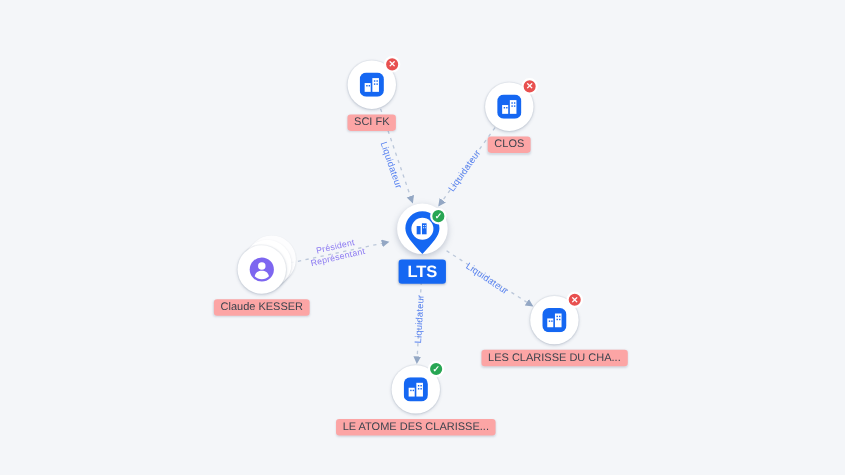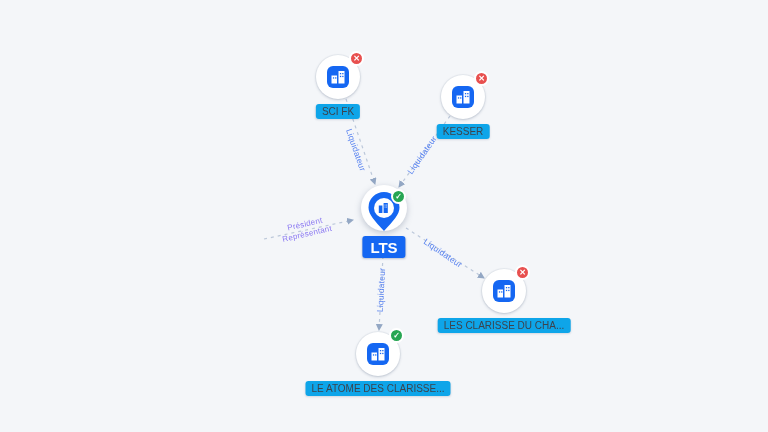--- a/index.html
+++ b/index.html
@@ -31,21 +31,21 @@
   .badge {
     position:absolute; top:-4px; right:-4px; width:15px; height:15px; border-radius:50%;
     border:2px solid #fff; color:#fff; font-size:8px; font-weight:bold;
     display:flex; align-items:center; justify-content:center; z-index:3;
   }
   .badge.cross { background:var(--badge-red, #e8504f); }
   .badge.check { background:var(--badge-green, #27a653); }
 
   .node-label {
     position:absolute; top:49px; left:50%; transform:translateX(-50%);
-    background:#0ea5e9; color:var(--node-label-text, #3c434d); font-size:10px;
+    background:#fca5a5; color:var(--node-label-text, #3c434d); font-size:10px;
     padding:2px 6px; border-radius:3px; white-space:nowrap;
     box-shadow:0 1px 2px rgba(25,45,85,.15); z-index:4;
   }
 
   .center-node { width:56px; height:56px; z-index:5; }
   .center-node .pin { filter:drop-shadow(0 2px 3px rgba(25,45,85,.25)); }
   .center-node .badge { top:6px; right:6px; }
   .lts-label {
     position:absolute; top:53px; left:50%; transform:translateX(-50%);
     background:var(--accent, #1567f2); color:#fff; font-weight:bold; font-size:15px;
@@ -106,23 +106,35 @@
         <rect x="11.5" y="5" width="6" height="12.5" fill="#fff"></rect>
         <rect x="12.9" y="7" width="1.3" height="1.3" fill="#1567f2"></rect>
         <rect x="15.2" y="7" width="1.3" height="1.3" fill="#1567f2"></rect>
         <rect x="12.9" y="9.8" width="1.3" height="1.3" fill="#1567f2"></rect>
         <rect x="15.2" y="9.8" width="1.3" height="1.3" fill="#1567f2"></rect>
         <rect x="5.9" y="11.3" width="1.3" height="1.3" fill="#1567f2"></rect>
         <rect x="8.1" y="11.3" width="1.3" height="1.3" fill="#1567f2"></rect>
       </svg>
     </div>
     <div class="badge cross">✕</div>
-    <div class="node-label">KESSER</div>
+    <div class="node-label">CLOS</div>
   </div>
 
+  <div class="node" style="left:216px; top:223px;">
+    <div class="stack s2"></div>
+    <div class="stack s1"></div>
+    <div class="disc">
+      <svg width="24" height="24" viewBox="0 0 24 24">
+        <circle cx="12" cy="12" r="11" fill="#7d66f0"></circle>
+        <circle cx="12" cy="8.8" r="3.4" fill="#fff"></circle>
+        <path d="M5.5 18.2 C6.3 14.4 8.8 13.1 12 13.1 C15.2 13.1 17.7 14.4 18.5 18.2 C16.7 19.9 14.5 20.9 12 20.9 C9.5 20.9 7.3 19.9 5.5 18.2 Z" fill="#fff"></path>
+      </svg>
+    </div>
+    <div class="node-label">Claude KESSER</div>
+  </div>
 
   <div class="node" style="left:482px; top:269px;">
     <div class="disc">
       <svg width="22" height="22" viewBox="0 0 22 22">
         <rect width="22" height="22" rx="6" fill="#1567f2"></rect>
         <rect x="4.5" y="9.5" width="5.5" height="8" fill="#fff"></rect>
         <rect x="11.5" y="5" width="6" height="12.5" fill="#fff"></rect>
         <rect x="12.9" y="7" width="1.3" height="1.3" fill="#1567f2"></rect>
         <rect x="15.2" y="7" width="1.3" height="1.3" fill="#1567f2"></rect>
         <rect x="12.9" y="9.8" width="1.3" height="1.3" fill="#1567f2"></rect>

